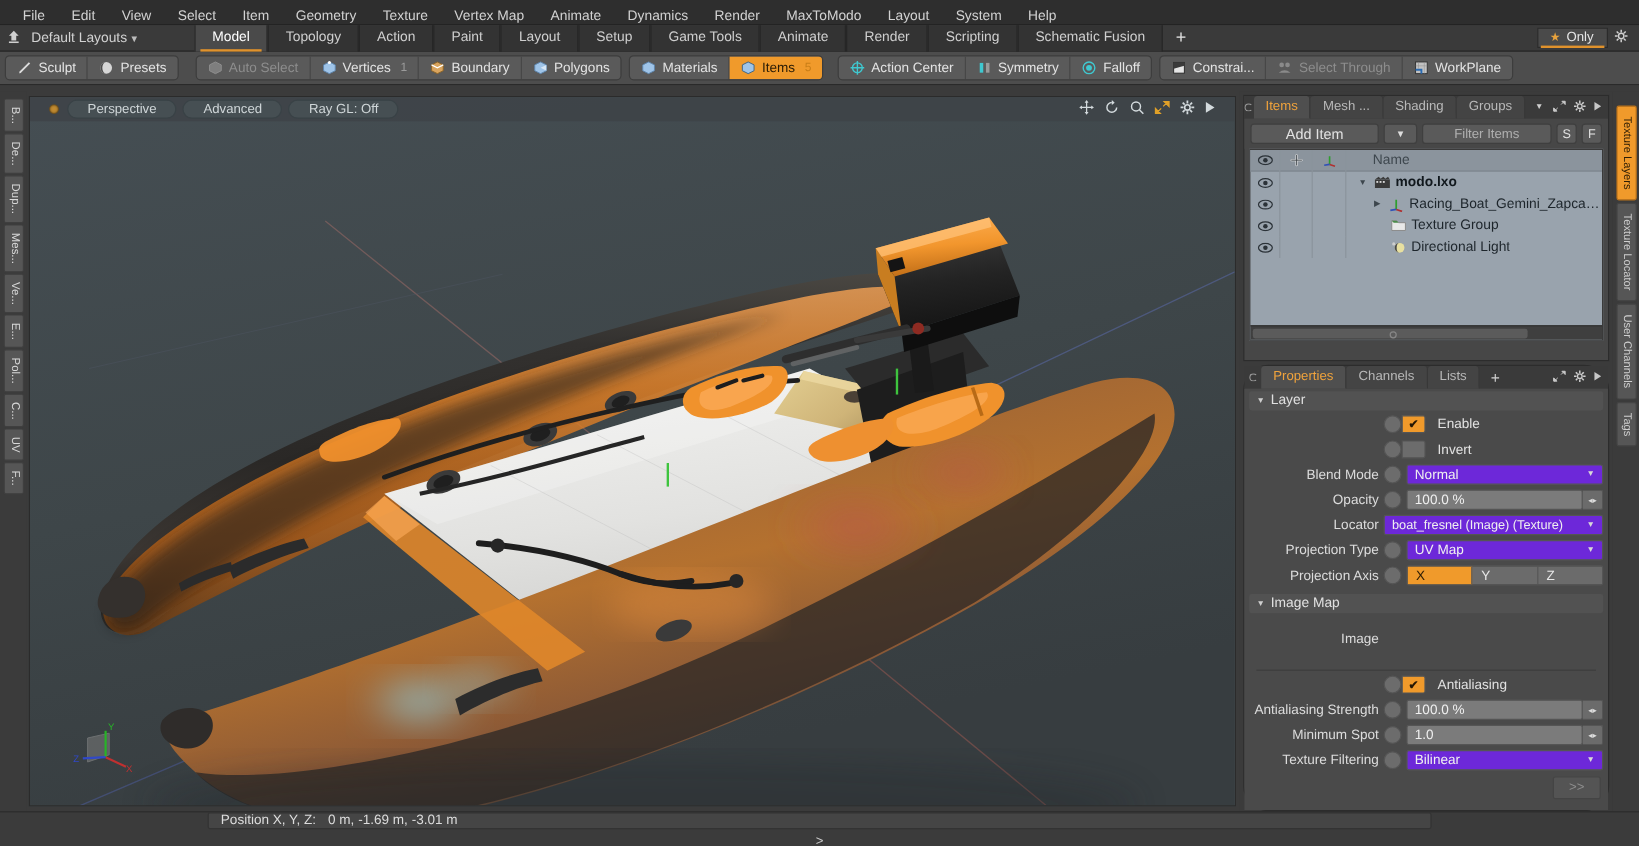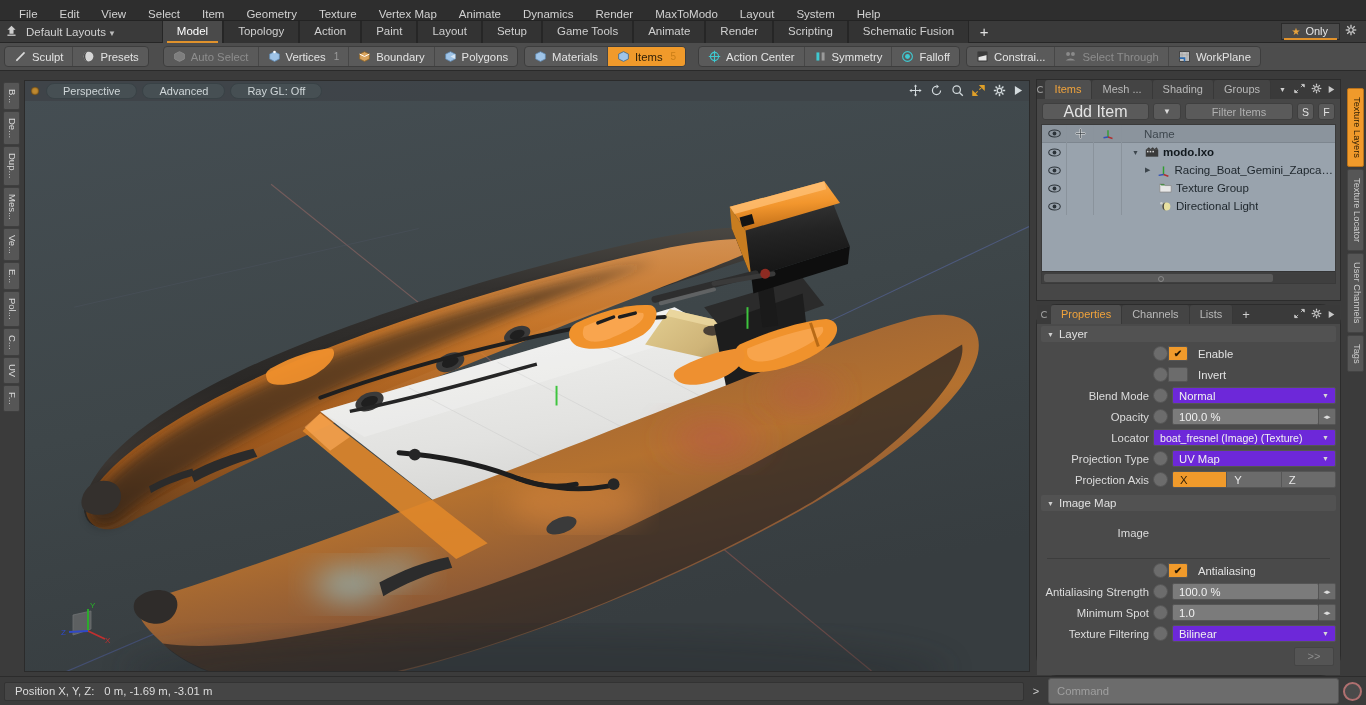--- a/index.html
+++ b/index.html
@@ -51,21 +51,21 @@
   
   #lefttabs{ width:22px; background:#3b3b3b; padding:6px 2px 0 3px; }
   .vtab{ width:17px; margin-bottom:1px; background:#565656; border:1px solid #3f3f3f;
      color:#d8d8d8; font-size:9.5px; writing-mode:vertical-rl; text-orientation:mixed;
      padding:6px 1px 6px 1px; text-align:center; border-radius:2px; letter-spacing:0px;}
 
   
   #viewwrap{ flex:1; padding:4px 3px 4px 2px; display:flex; flex-direction:column; }
   #vp{ flex:1; background:#414a4e; border:1px solid #2b2b2b; position:relative; overflow:hidden;}
   #vphead{ position:absolute; top:0; left:0; right:0; height:20px; background:rgba(62,68,72,.93);
-     display:flex; align-items:center; padding:0 6px; z-index:6;}
+     display:flex; align-items:center; padding:0 16px; z-index:6;}
   .vpdot{ width:8px;height:8px;border-radius:50%;background:#c08a30;margin-right:7px;box-shadow:0 0 2px #000 inset;}
   .vpbtn{ background:#464f53; border:1px solid #394246; border-radius:9px; color:#cfd6d8;
      font-size:11px; padding:1px 16px; margin-right:5px;}
   .vpicons{ margin-left:auto; display:flex; gap:8px; align-items:center; color:#cfd6d8;}
   #vpstats{ position:absolute; right:8px; bottom:10px; text-align:right; line-height:14.5px;
      font-size:11px; color:#d2d2d2; z-index:5;}
   #vpstats .hi{ color:#e8a33d; }
   #axisgiz{ position:absolute; left:30px; bottom:22px; width:60px; height:52px; z-index:5;}
 
   
@@ -77,21 +77,21 @@
      border-right-color:transparent;}
   .ptab{ padding:0 10px; line-height:19px; font-size:11px; color:#b9b9b9; background:#444444;
      border-right:1px solid #383838; border-radius:3px 3px 0 0; white-space:nowrap;}
   .ptab.active{ background:#4f4f4f; color:#f0a33c;}
   .ptab.plain{ background:transparent;border:none;color:#d0d0d0;}
   .ptabicons{ margin-left:auto; display:flex; align-items:center; gap:6px; padding-right:5px; color:#cfcfcf;}
   .panebody{ background:#4a4a4a; }
 
   .toolrow{ display:flex; align-items:center; gap:4px; padding:4px 5px; background:#474747;}
   .addbtn{ flex:1; height:17px; background:#5a5a5a; border:1px solid #3f3f3f; border-radius:3px;
-      color:#e2e2e2; font-size:16px; text-align:center; line-height:16px;}
+      color:#e2e2e2; font-size:12px; text-align:center; line-height:16px;}
   .addcaret{ width:28px; height:17px; background:#5a5a5a; border:1px solid #3f3f3f; border-radius:3px;
       color:#ddd; font-size:8px; text-align:center; line-height:16px;}
   .filterbox{ width:108px; height:17px; background:#5a5a5a; border:1px solid #3f3f3f; border-radius:3px;
       color:#b0b0b0; font-size:11px; text-align:center; line-height:16px;}
   .sq{ width:17px;height:17px; background:#5a5a5a;border:1px solid #3f3f3f;border-radius:3px;
       font-size:10.5px;text-align:center;line-height:16px;color:#e0e0e0;}
 
   
   .itree{ background:#99a3ad; border:1px solid #3a3a3a; margin:0 4px; height:160px; position:relative;
       display:flex; flex-direction:column;}
@@ -140,21 +140,21 @@
 
   
   #righttabs{ width:22px; background:#3b3b3b; padding-top:12px; }
   .rvt{ width:17px; margin:0 auto 2px auto; background:#565656; border:1px solid #444; color:#cfcfcf;
      font-size:9.3px; writing-mode:vertical-rl; text-orientation:mixed; padding:8px 1px; text-align:center;
      border-radius:2px;}
   .rvt.active{ background:#f09a2b; color:#2c1d05; border-color:#b9721b;}
 
   
   #status{ position:absolute; left:0; right:0; bottom:0; height:29px; background:#3b3b3b;
-     display:flex; align-items:center; padding:0 4px; gap:4px; border-top:1px solid #2c2c2c;}
+     display:flex; align-items:center; padding:0 4px; gap:4px; border-top:1px solid #2c2c2c;flex-direction:column;}
   .posbox{ width:1020px; height:19px; background:#454545; border:1px solid #333; border-radius:2px;
      display:flex; align-items:center; padding:0 10px; gap:10px; font-size:11.3px; color:#dcdcdc;}
   .cmdarrow{ width:16px; text-align:center; color:#cfcfcf; font-size:11px;}
   .cmdbox{ flex:1; height:19px; background:#6c6c6c; border:1px solid #555; border-radius:3px;
      display:flex; align-items:center; padding:12px 8px; font-size:11.3px; color:#9f9f9f;}
   .cmdcirc{ width:19px;height:19px;border-radius:50%;background:#4a4a4a;border:2px solid #b07070;}
 </style>
 </head>
 <body>
 

